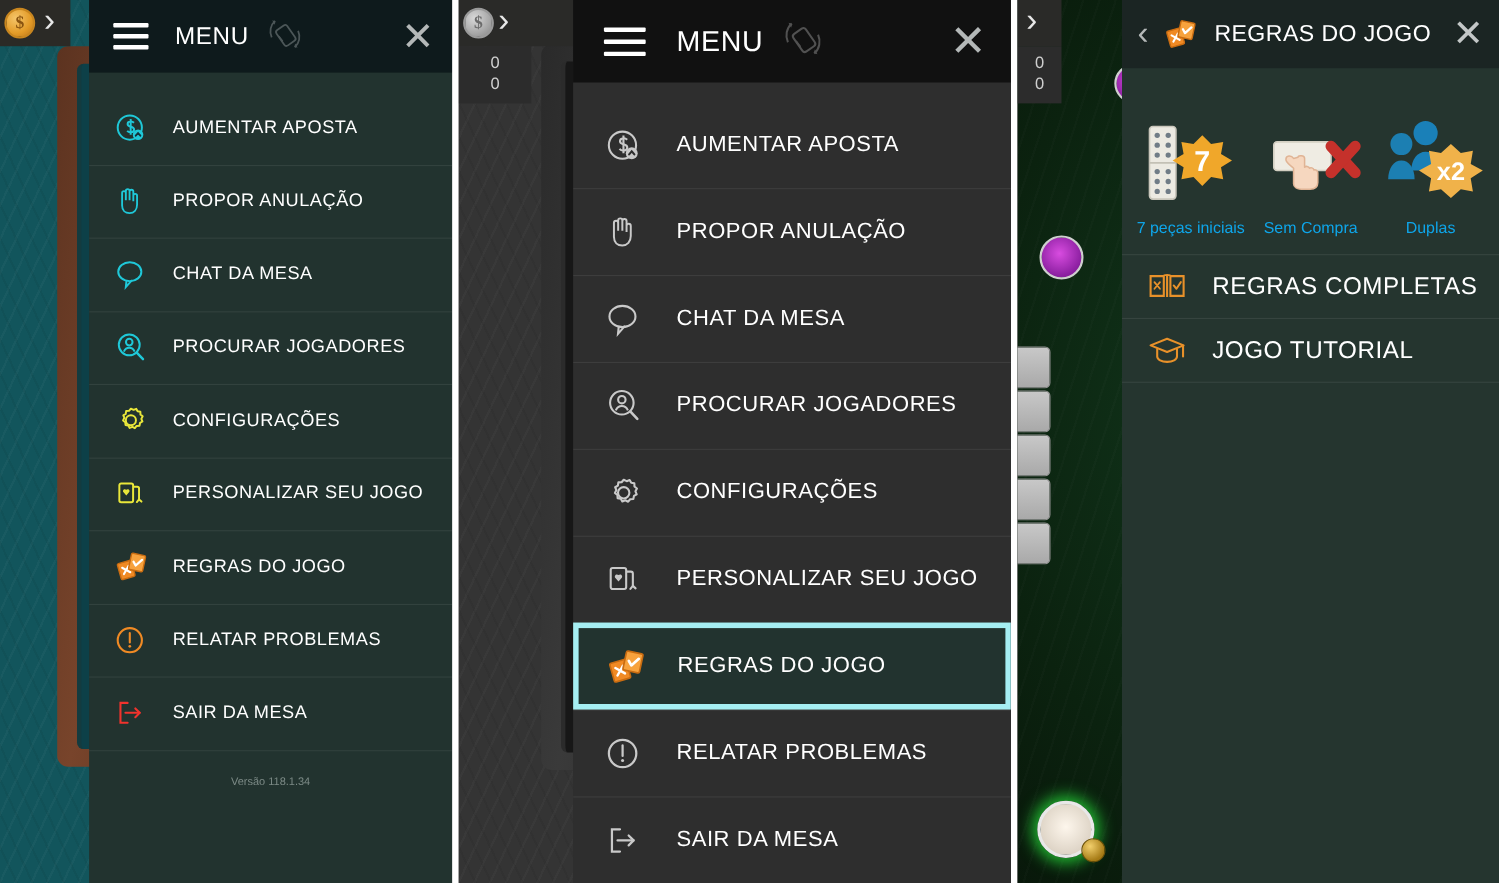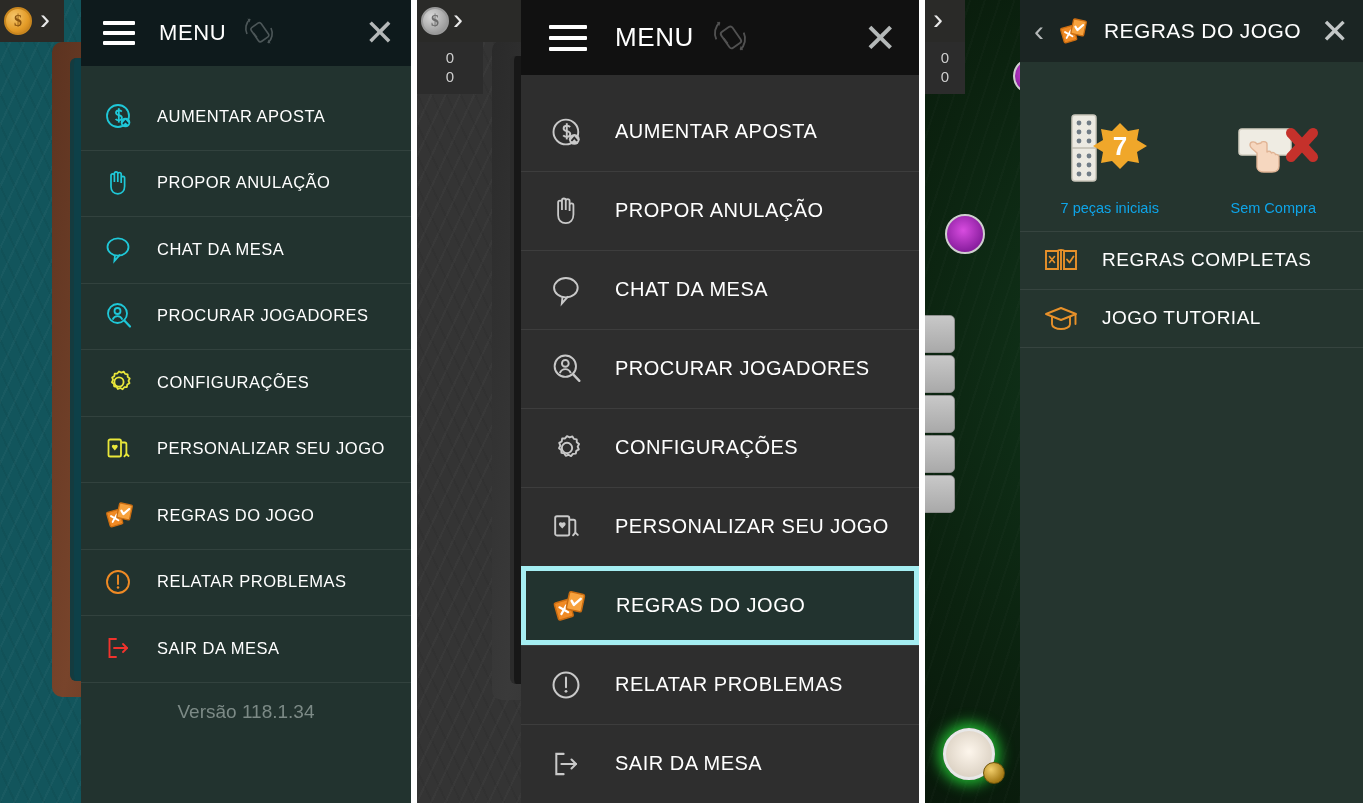--- a/index.html
+++ b/index.html
@@ -114,36 +114,36 @@
   .mi-ico{ width:46px; flex:none; display:flex; align-items:center; }
   .gray-theme .mi-ico{ width:54px; }
   .mi-lbl{ color:#ffffff; letter-spacing:.5px; font-weight:400; }
   .teal-theme .mi-lbl{ font-size:16.5px; margin-left:8px;}
   .gray-theme .mi-lbl{ font-size:20px; margin-left:12px;}
 
   .mi.selected{ background:#22332f; outline:5px solid #a5eef2; outline-offset:-5px;
                 border:1px solid #4a5a56; }
   .mi.selected:before{ display:none !important; }
 
-  .version{ text-align:center; color:#7c8a86; font-size:19px; line-height:22px;
+  .version{ text-align:center; color:#7c8a86; font-size:10px; line-height:22px;
             padding:18px 0 20px 0; border-top:1px solid rgba(255,255,255,.075);}
 
   
   .rules-body{ flex:1; }
   .badges{ display:flex; justify-content:space-around; padding:28px 8px 14px 8px; }
   .badge{ width:104px; text-align:center; }
   .badge .art{ height:86px; position:relative; }
   .badge .cap{ color:#0ea5e9; font-size:14.5px; line-height:18px; margin-top:6px; }
   .rules-items .ri{ display:flex; align-items:center; height:58px; padding-left:22px; position:relative;}
   .rules-items .ri + .ri:before{ content:""; position:absolute; left:0; right:0; top:0; height:1px;
                                  background:rgba(255,255,255,.08);}
   .rules-items .ri:first-child:before{ content:""; position:absolute; left:0; right:0; top:0; height:1px;
                                  background:rgba(255,255,255,.08);}
   .ri-ico{ width:52px; flex:none; display:flex; align-items:center;}
-  .ri-lbl{ color:#ffffff; font-size:19px; letter-spacing:.5px; margin-left:8px;}
+  .ri-lbl{ color:#ffffff; font-size:22px; letter-spacing:.5px; margin-left:8px;}
   .rules-items-sep{ height:1px; background:rgba(255,255,255,.08); }
 
   
   .tile{ position:absolute; left:-6px; width:36px; height:38px; border-radius:5px;
          background:linear-gradient(180deg,#c8c8c8,#a9a9a9); border:1px solid #8f8f8f;}
   .avatar{ position:absolute; border-radius:50%; overflow:hidden; }
   .av-purple{ width:36px;height:36px;
         background:radial-gradient(circle at 45% 40%, #d84ce0, #8b1fa0 70%);
         border:2px solid #cfcfcf;}
   .av-green{ width:52px;height:52px;
@@ -538,20 +538,33 @@
                 <path d="M36 37c-2-3-7-3-7 1 0 3 4 5 7 8v14c0 3 3 5 7 5h8c4 0 7-2 7-6v-9c0-2-2-3-3.5-2.5-0.5-2-3-2.5-4-1.5-0.8-2-3.5-2.2-4.5-1V37c0-3-6-3-6-1z" fill="#f6d7bf" stroke="#e0b495" stroke-width="1.4" stroke-linejoin="round"></path>
                 <g stroke="#c5312b" stroke-width="10" stroke-linecap="round">
                   <line x1="70" y1="26" x2="92" y2="50"></line>
                   <line x1="92" y1="26" x2="70" y2="50"></line>
                 </g>
               </svg>
             </div>
             <div class="cap">Sem Compra</div>
           </div>
 
+          <div class="badge">
+            <div class="art">
+              <svg width="104" height="86" viewBox="0 0 104 86">
+                <circle cx="47" cy="14" r="11" fill="#1a80b8"></circle>
+                <path d="M34 48c0-10 5.5-17 13-17s13 7 13 17z" fill="#1a80b8"></path>
+                <circle cx="25" cy="24" r="10" fill="#1c7fb2"></circle>
+                <path d="M13 56c0-10 5-17 12-17s12 7 12 17z" fill="#1c7fb2"></path>
+                <polygon fill="#f0b24a" points="70,24 79,32 90,30 88,42 99,48 88,55 90,67 79,65 70,73 61,65 50,67 52,55 41,48 52,42 50,30 61,32"></polygon>
+                <text x="70" y="57" font-family="Liberation Sans, sans-serif" font-size="23" font-weight="bold" fill="#ffffff" text-anchor="middle">x2</text>
+              </svg>
+            </div>
+            <div class="cap">Duplas</div>
+          </div>
 
         </div>
 
         <div class="rules-items">
           <div class="ri">
             <span class="ri-ico">
               <svg width="38" height="32" viewBox="0 0 38 32" fill="none" stroke="#e8912a" stroke-width="1.9">
                 <path d="M4 7h12v18H4z"></path>
                   <path d="M22 7h12v18H22z"></path>
                 <line x1="19" y1="6" x2="19" y2="26"></line>

